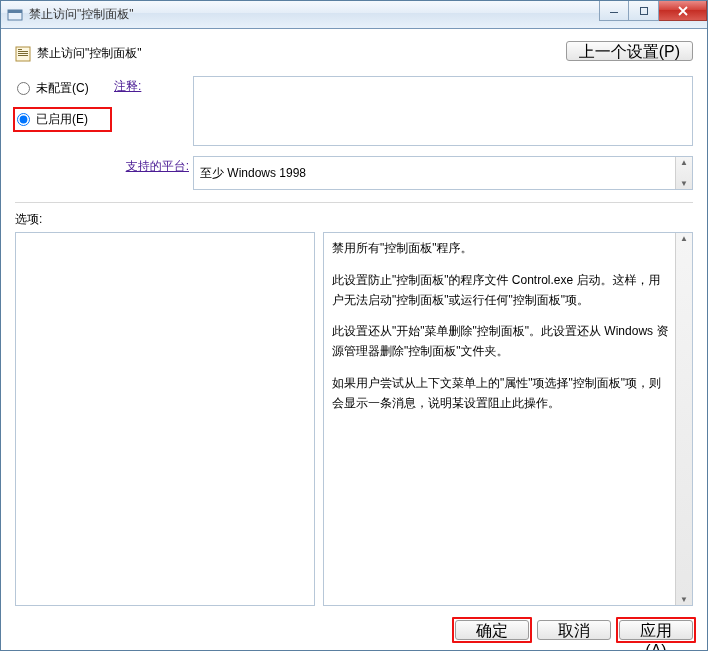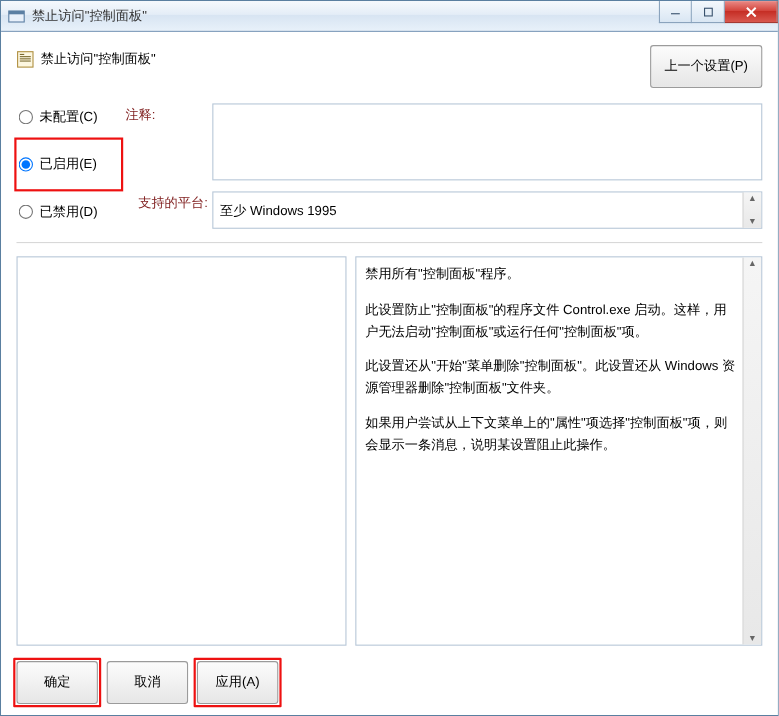--- a/index.html
+++ b/index.html
@@ -90,27 +90,27 @@
     padding-top: 4px;
   }
   .gp-icon {
     width:16px;height:16px;
     display:inline-flex;
   }
   .navbtns {
     display:flex;gap:6px;
   }
   button.std {
-    height: 39px;
+    height: 20px;
     padding: 0 12px;
     border: 1px solid #9b9b9b;
     border-radius: 3px;
     background: linear-gradient(to bottom,#fcfcfc,#e6e6e6);
     font-family: inherit;
-    font-size: 12px;
+    font-size: 16px;
     cursor: pointer;
   }
   .middle-grid {
     display: grid;
     grid-template-columns: 95px 75px 1fr;
     grid-template-rows: auto auto;
     column-gap: 4px;
     row-gap: 10px;
     padding: 8px 14px 4px 14px;
     align-items: start;
@@ -126,25 +126,26 @@
   .radio-item {
     display: flex;
     align-items: center;
     gap: 4px;
     padding: 2px 2px;
   }
   .radio-item input { margin:0 2px 0 0; }
   .hl-red {
     border: 2px solid #e11;
     margin: -2px;
-    padding: 12px 0px;
+    padding: 0px 0px;
   }
   .lbl {
-    color: #7f1d1d;
+    color: #4c1d95;
     padding-top: 2px;
+    text-decoration: underline;
   }
   .comment-box {
     border: 1px solid #b7c7d8;
     background: #fff;
     height: 70px;
     width: 100%;
     resize: none;
     font-family: inherit;
     font-size: 12px;
     padding: 2px 4px;
@@ -199,21 +200,21 @@
     font-size:8px;color:#666;align-items:center;padding:1px 0;
   }
   .help-text {
     padding: 6px 22px 6px 8px;
     line-height: 1.65;
     color: #000;
   }
   .help-text p { margin: 0 0 12px 0; }
   .footer {
     display: flex;
-    justify-content: flex-start;
+    justify-content: flex-end;
     gap: 8px;
     padding: 8px 14px 10px 14px;
   }
   .footer .hlwrap {
     border: 2px solid #e11;
     padding: 1px;
     margin: -3px;
     border-radius:1px;
   }
   .footer .hlwrap button { display:block; }
@@ -274,42 +275,39 @@
         <label class="radio-item">
           <input type="radio" name="st" style="">
           <span>未配置(C)</span>
         </label>
         <span class="hl-red">
           <label class="radio-item">
             <input type="radio" name="st" checked="" style="">
             <span>已启用(E)</span>
           </label>
         </span>
-        <label class="radio-item">
-          <input type="radio" name="st" style="">
-          <span>已禁用(D)</span>
-        </label>
       </div>
 
       <div class="lbl" style="grid-column:2;grid-row:1;">注释:</div>
       <textarea class="comment-box" style="grid-area: 1 / 3;" value=""></textarea>
 
       <div class="lbl platform-row" style="grid-column:2;grid-row:2;">支持的平台:</div>
       <div class="platform-box" style="grid-column:3;grid-row:2;">
-        <span>至少 Windows 1995</span>
+        <span>至少 Windows 1998</span>
         <div class="sb">
             <span>▲</span>
             <span>▼</span>
           </div>
       </div>
     </div>
 
     <div class="divider"></div>
 
     <div class="labels-row">
+      <div>选项:</div>
     </div>
 
     <div class="panes">
       <div class="pane"></div>
       <div class="pane">
         <div class="help-text">
           <p>禁用所有"控制面板"程序。</p>
           <p>此设置防止"控制面板"的程序文件 Control.exe 启动。这样，用户无法启动"控制面板"或运行任何"控制面板"项。</p>
           <p>此设置还从"开始"菜单删除"控制面板"。此设置还从 Windows 资源管理器删除"控制面板"文件夹。</p>
           <p>如果用户尝试从上下文菜单上的"属性"项选择"控制面板"项，则会显示一条消息，说明某设置阻止此操作。</p>

